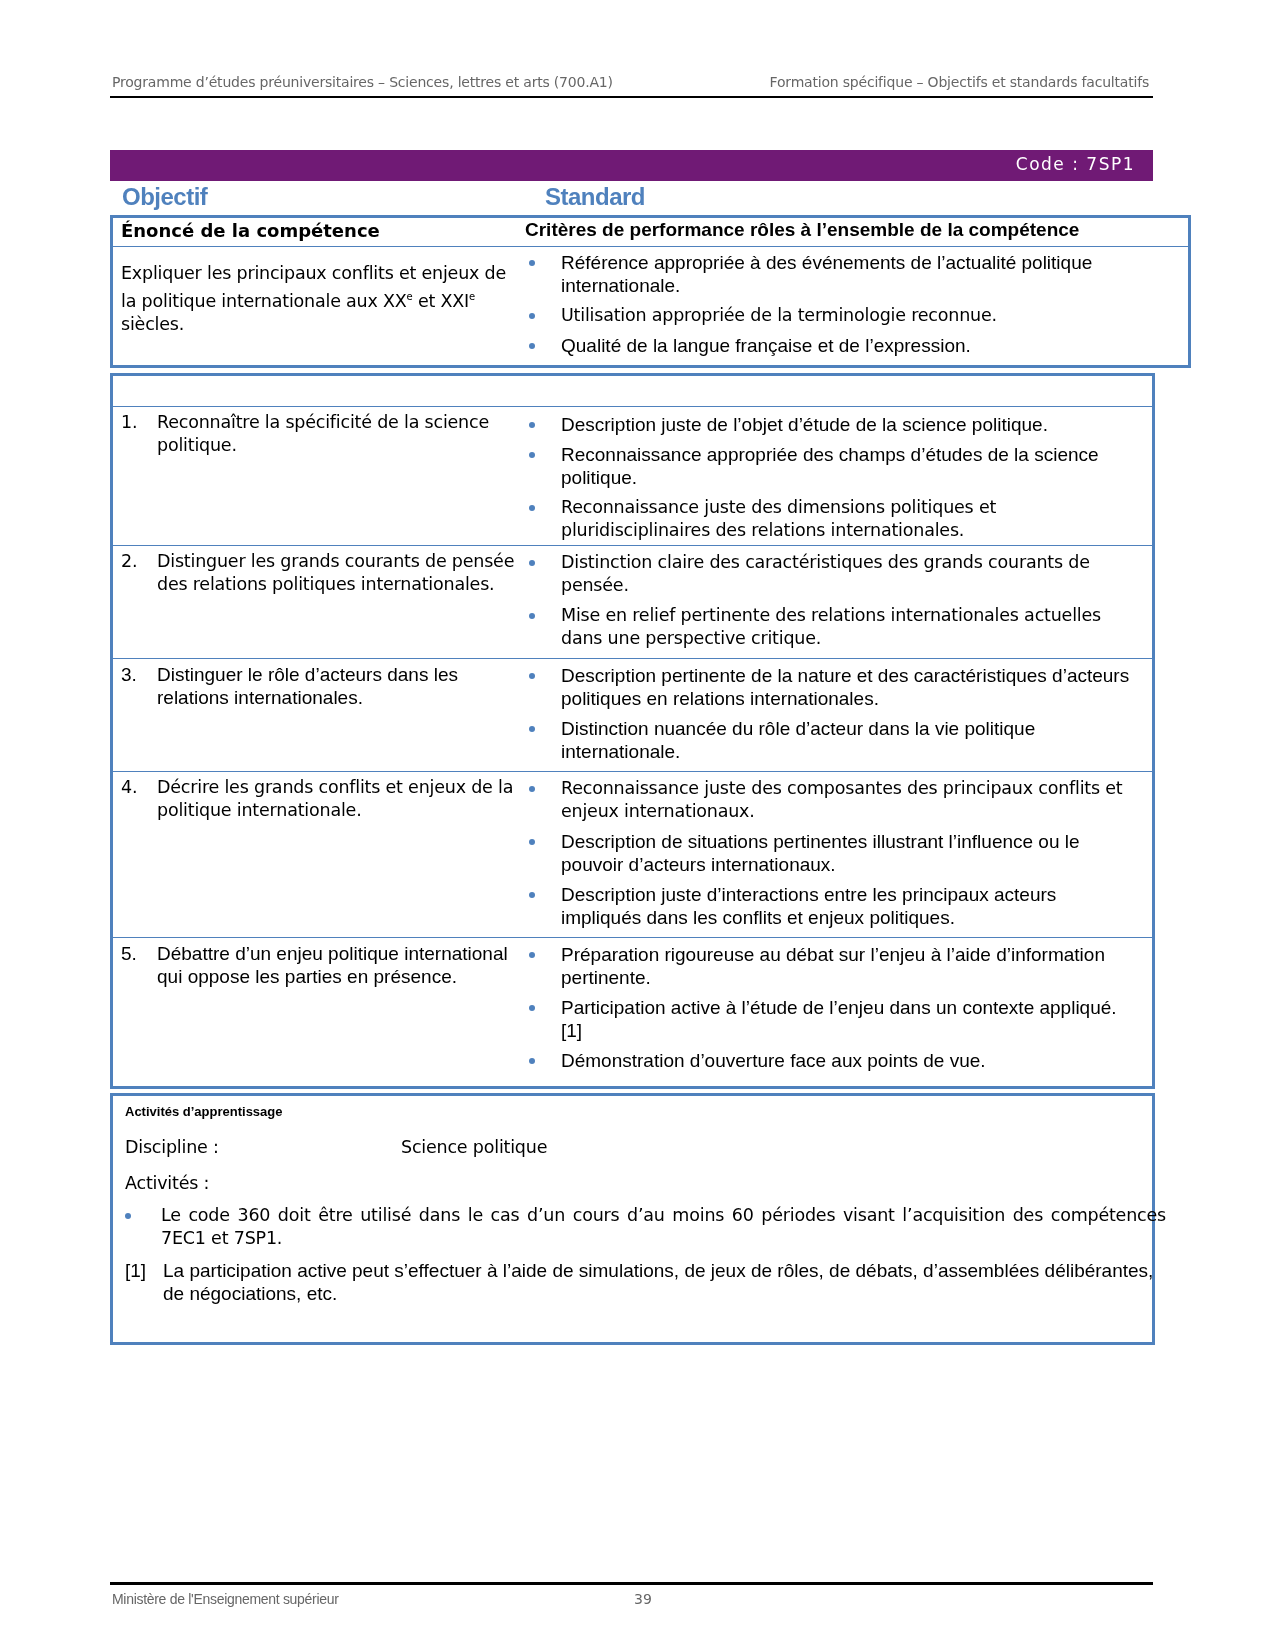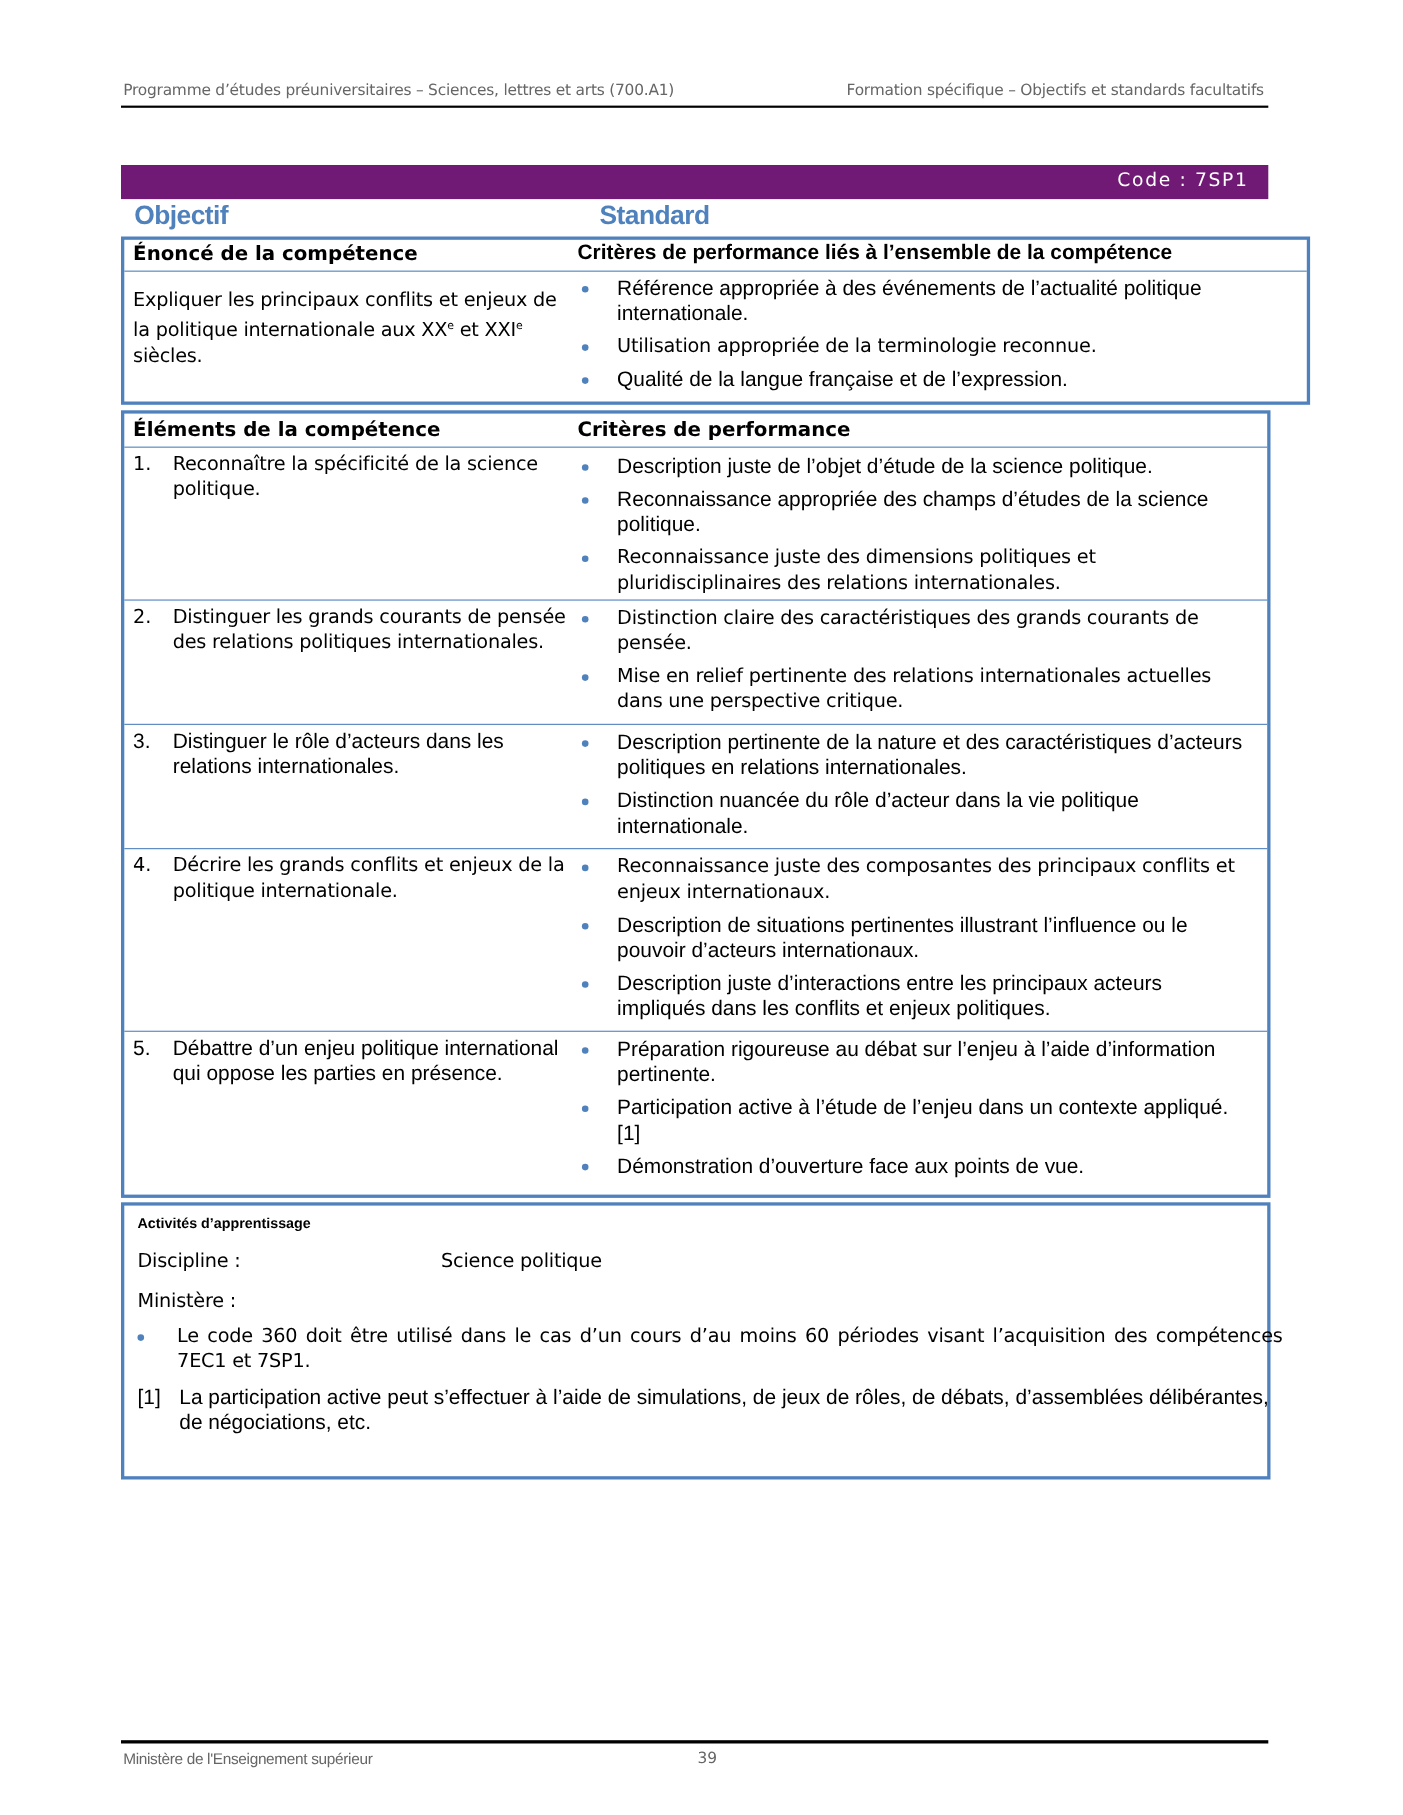--- a/index.html
+++ b/index.html
@@ -75,41 +75,37 @@
 </div>
 
 <div class="titles">
   <span class="t t1">Objectif</span>
   <span class="t t2">Standard</span>
 </div>
 
 <div class="box box1">
   <div class="row" style="top:0; height:26px;">
     <div class="col-l hdr" style="top:2px;">Énoncé de la compétence</div>
-    <div class="col-r hdr arial" style="top:1px; left:412px;">Critères de performance liés à l’ensemble de la compétence</div>
+    <div class="col-r hdr arial" style="top:1px; left:412px;">Critères de performance rôles à l’ensemble de la compétence</div>
   </div>
   <div class="row sep" style="top:28px; height:118px;">
     <div class="col-l txt" style="top:15px; width:395px;">
       <span>Expliquer les principaux conflits et enjeux de la politique internationale aux XX</span><sup style="font-size:10px;">e</sup><span> et XXI</span><sup style="font-size:10px;">e</sup><span> siècles.</span>
     </div>
     <div class="col-r" style="top:4px; left:412px;">
       <ul class="crit arialtxt">
         <li><span class="bullet"></span><span>Référence appropriée à des événements de l’actualité politique internationale.</span></li>
         <li class="txt"><span class="bullet"></span><span>Utilisation appropriée de la terminologie reconnue.</span></li>
         <li><span class="bullet"></span><span>Qualité de la langue française et de l’expression.</span></li>
       </ul>
     </div>
   </div>
 </div>
 
 <div class="box box2">
-  <div class="row" style="top:0; height:28px;">
-    <div class="col-l hdr" style="top:4px;">Éléments de la compétence</div>
-    <div class="col-r hdr" style="top:4px; left:412px;">Critères de performance</div>
-  </div>
 
   <div class="row sep" style="top:30px; height:138px;">
     <div class="col-l txt num-item" style="top:4px; width:365px;">
       <span class="num">1.</span><span>Reconnaître la spécificité de la science politique.</span>
     </div>
     <div class="col-r" style="top:6px; left:412px;">
       <ul class="crit">
         <li class="arialtxt"><span class="bullet"></span><span>Description juste de l’objet d’étude de la science politique.</span></li>
         <li class="arialtxt"><span class="bullet"></span><span>Reconnaissance appropriée des champs d’études de la science politique.</span></li>
         <li class="txt"><span class="bullet"></span><span>Reconnaissance juste des dimensions politiques et pluridisciplinaires des relations internationales.</span></li>
@@ -165,21 +161,21 @@
         <li><span class="bullet"></span><span>Démonstration d’ouverture face aux points de vue.</span></li>
       </ul>
     </div>
   </div>
 </div>
 
 <div class="box box3">
   <div class="act-title">Activités d’apprentissage</div>
   <div class="disc-label txt">Discipline :</div>
   <div class="disc-value txt">Science politique</div>
-  <div class="prec-label txt">Ministère :</div>
+  <div class="prec-label txt">Activités :</div>
   <div class="prec-bullet txt">
     <span class="bullet"></span>
     <span>Le code 360 doit être utilisé dans le cas d’un cours d’au moins 60 périodes visant l’acquisition des compétences 7EC1 et 7SP1.</span>
   </div>
   <div class="note arialtxt">
     <span class="ref">[1]</span>
     <span>La participation active peut s’effectuer à l’aide de simulations, de jeux de rôles, de débats, d’assemblées délibérantes, de négociations, etc.</span>
   </div>
 </div>
 

